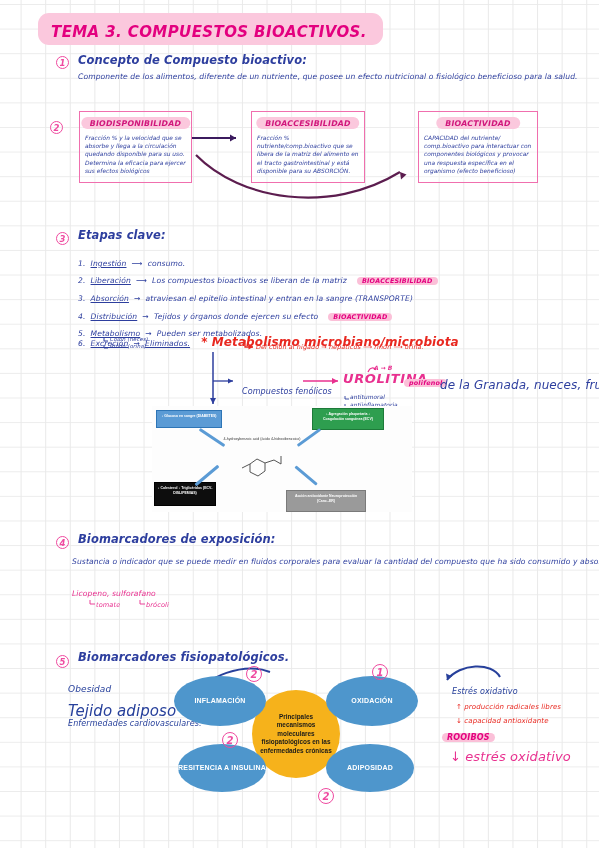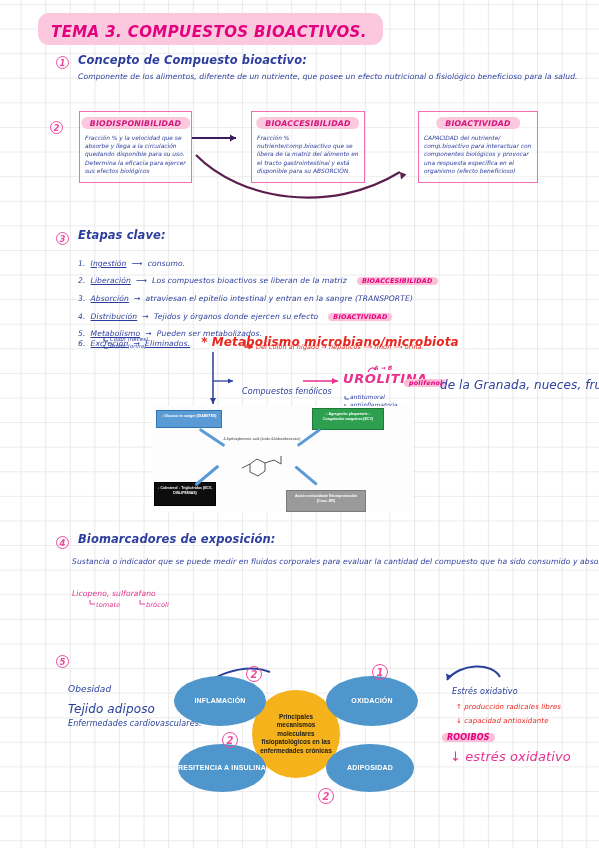--- a/index.html
+++ b/index.html
@@ -315,23 +315,24 @@
   <div class="numcirc" style="left:56px;top:536px;">4</div>
   <div class="abs hw blue head" style="left:78px;top:532px;">Biomarcadores de exposición:</div>
   <div class="abs hw blue body-t" style="left:72px;top:557px;">
     <span>Sustancia o indicador que se puede medir en fluidos corporales para evaluar la cantidad del compuesto que ha sido consumido y absorbido.</span>
   </div>
   <div class="abs hw pink" style="left:72px;top:589px;font-size:7.6px;">Licopeno, sulforafano</div>
   <div class="abs hw pink" style="left:96px;top:601px;font-size:6.6px;">tomate</div>
   <div class="abs hw pink" style="left:146px;top:601px;font-size:6.6px;">brócoli</div>
 
   <div class="numcirc" style="left:56px;top:655px;">5</div>
+  <div class="abs hw blue head" style="left:78px;top:650px;">Biomarcadores fisiopatológicos.</div>
 
   <div class="abs hw blue2" style="left:68px;top:684px;font-size:9px;">Obesidad</div>
-  <div class="abs hw blue2" style="left:68px;top:702px;font-size:12px;">Tejido adiposo</div>
+  <div class="abs hw blue2" style="left:68px;top:702px;font-size:15px;">Tejido adiposo</div>
   <div class="abs hw blue2" style="left:68px;top:719px;font-size:8px;">Enfermedades cardiovasculares.</div>
 
   <div class="abs hw blue2" style="left:452px;top:687px;font-size:8px;">Estrés oxidativo</div>
   <div class="abs hw red" style="left:456px;top:703px;font-size:7px;">↑ producción radicales libres</div>
   <div class="abs hw red" style="left:456px;top:717px;font-size:7px;">↓ capacidad antioxidante</div>
   <span class="chip abs" style="left:442px;top:733px;font-size:8px;">ROOIBOS</span>
   <div class="abs hw pink" style="left:450px;top:749px;font-size:13px;">↓ estrés oxidativo</div>
 
   <div id="center-circle" style="left:252px;top:690px;width:88px;height:88px;">Principales mecanismos moleculares fisiopatológicos en las enfermedades crónicas</div>
 

